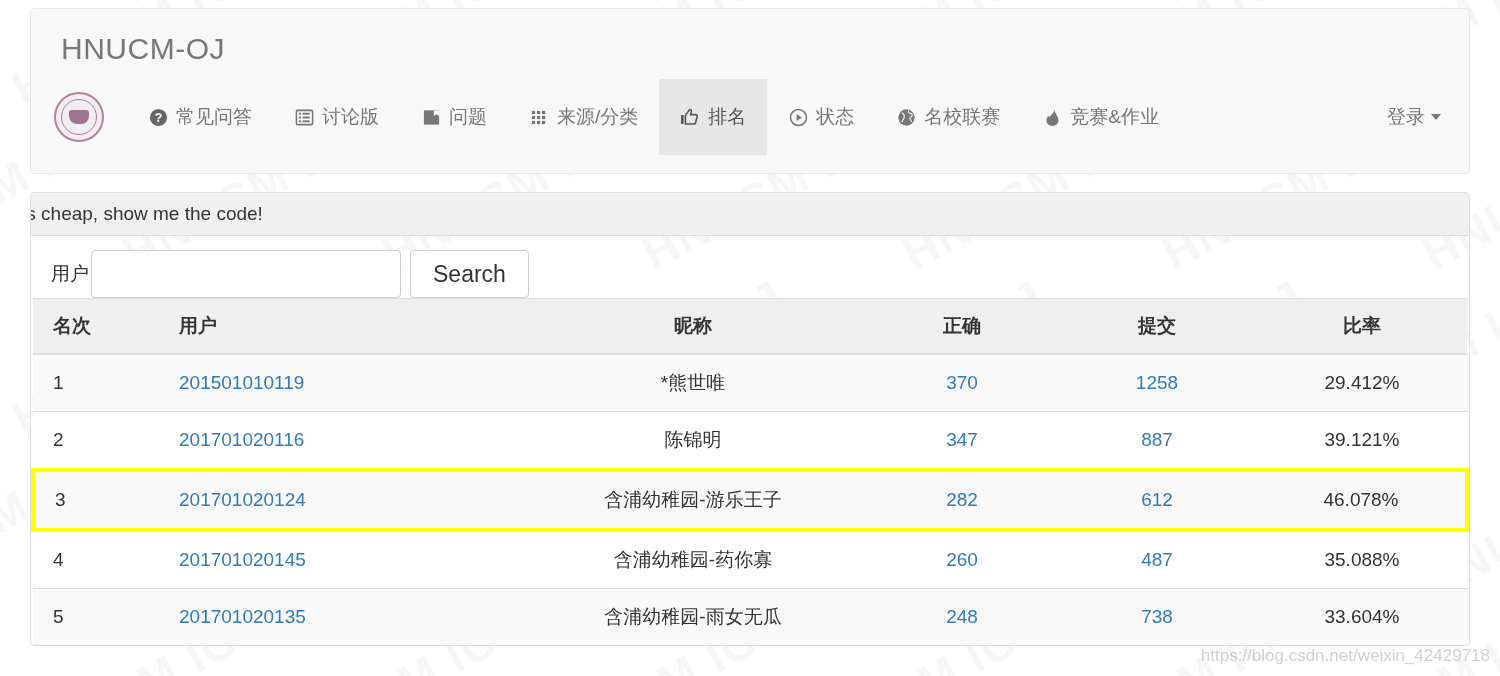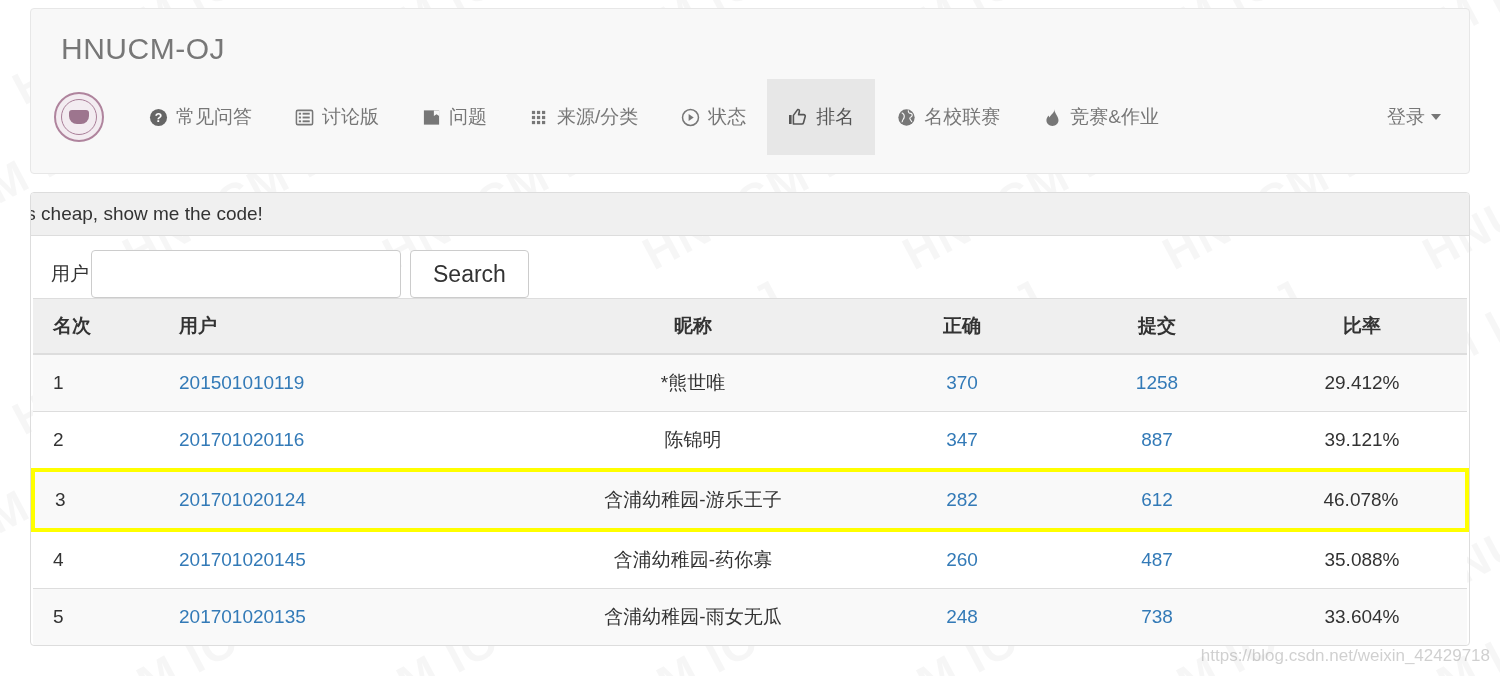--- a/index.html
+++ b/index.html
@@ -396,38 +396,38 @@
                 <rect x="12.6" y="8.3" width="3.4" height="3.4"></rect>
               <rect x="2" y="13.6" width="3.4" height="3.4"></rect>
                 <rect x="7.3" y="13.6" width="3.4" height="3.4"></rect>
                 <rect x="12.6" y="13.6" width="3.4" height="3.4"></rect>
             </g>
           </svg>
         </span>
         <span>来源/分类</span>
       </a>
 
-      <a class="nav-item">
-        <span class="nav-icon">
-          <svg width="19" height="19" viewBox="0 0 20 20">
-              <circle cx="10" cy="10" r="8.4" fill="none" stroke="#777" stroke-width="1.6"></circle>
-              <path d="M8 6.3l5.4 3.7L8 13.7z" fill="#777"></path>
-            </svg>
-        </span>
-        <span>状态</span>
-      </a>
-
       <a class="nav-item active">
         <span class="nav-icon">
           <svg width="20" height="20" viewBox="0 0 20 20">
               <rect x="1" y="8" width="2.6" height="9" fill="#555"></rect>
               <path d="M5.4 17V8.4L9.6 2.6c1.3-.3 2 .5 1.8 1.7l-.8 3.3h5.1c1.1 0 1.8.9 1.5 1.9l-1.7 6.2c-.2.8-.9 1.3-1.7 1.3z" fill="none" stroke="#555" stroke-width="1.6" stroke-linejoin="round"></path>
             </svg>
         </span>
         <span>排名</span>
+      </a>
+
+      <a class="nav-item">
+        <span class="nav-icon">
+          <svg width="19" height="19" viewBox="0 0 20 20">
+              <circle cx="10" cy="10" r="8.4" fill="none" stroke="#777" stroke-width="1.6"></circle>
+              <path d="M8 6.3l5.4 3.7L8 13.7z" fill="#777"></path>
+            </svg>
+        </span>
+        <span>状态</span>
       </a>
 
       <a class="nav-item">
         <span class="nav-icon">
           <svg width="19" height="19" viewBox="0 0 20 20">
               <circle cx="10" cy="10" r="8.6" fill="#777"></circle>
               <path d="M5 5c2 1 3 3 2.5 5S5 13 5.5 15M12 2.5c-.5 2 1 3 2.5 3.2s2 1.8 1 3-2.4 1-2 2.6 2.2 2 2 3.6" fill="none" stroke="#f8f8f8" stroke-width="1.2"></path>
             </svg>
         </span>
         <span>名校联赛</span>

